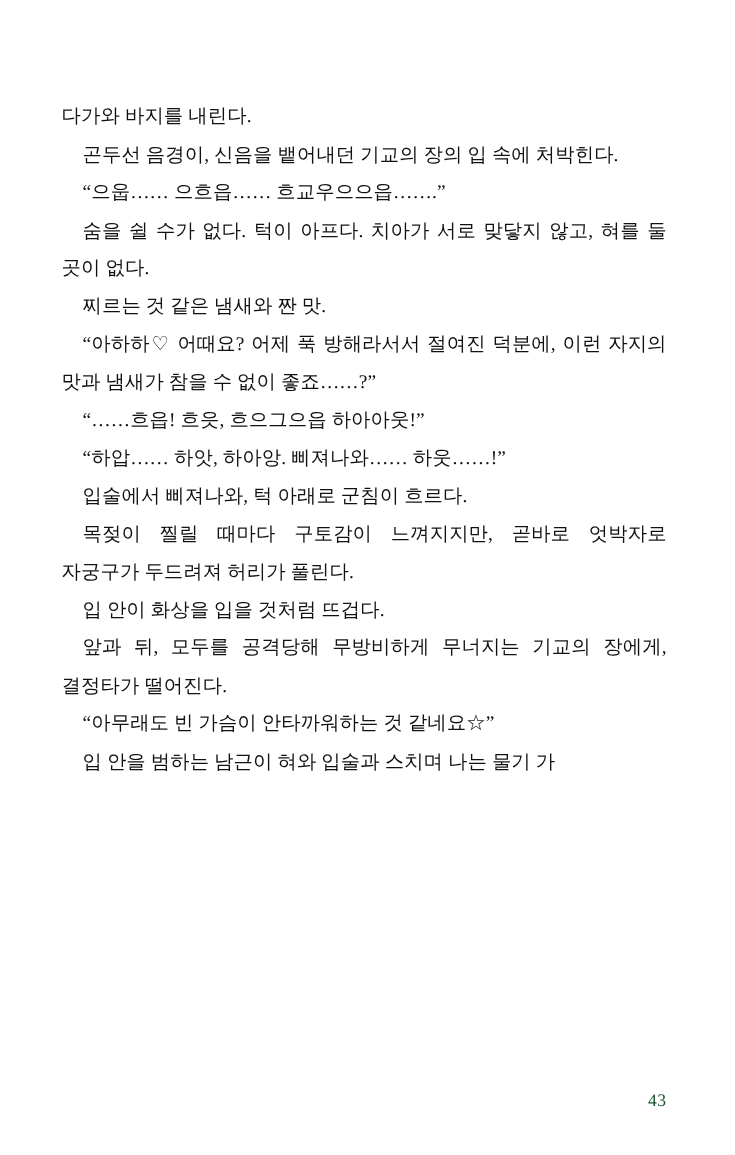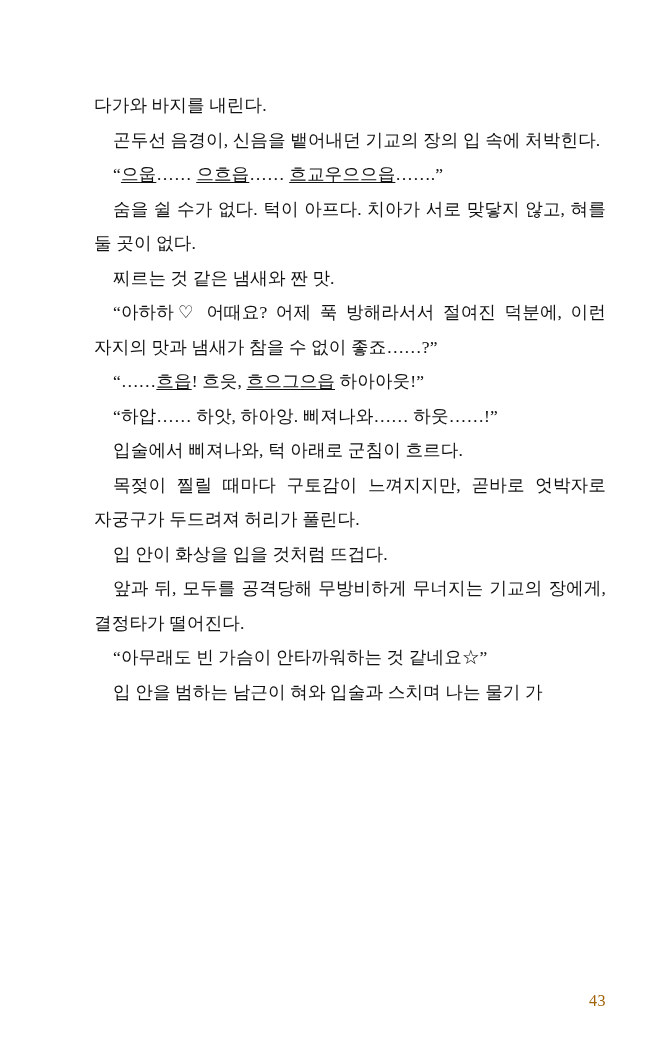--- a/index.html
+++ b/index.html
@@ -15,50 +15,49 @@
     color: #111111;
     overflow: hidden;
   }
   .page {
     position: absolute;
     left: 0;
     top: 0;
     width: 668px;
     height: 1050px;
     box-sizing: border-box;
-    padding: 88px 62px 40px 94px;
+    padding: 88px 62px 40px 56px;
     background: #ffffff;
   }
   .body-text {
     font-size: 17.6px;
     line-height: 34.5px;
     text-align: justify;
     text-justify: inter-character;
     letter-spacing: 0.1px;
     word-break: keep-all;
   }
   .para {
     margin: 0;
     text-indent: 0;
   }
   .para.indent {
     text-indent: 19px;
   }
   .u {
-    text-decoration: underline;
     text-underline-offset: 2px;
     text-decoration-thickness: 1px;
   }
   .page-number {
     position: absolute;
     right: 62px;
     bottom: 40px;
     font-size: 16px;
     font-family: "Liberation Serif", "DejaVu Serif", serif;
-    color: #a16207;
+    color: #14532d;
     letter-spacing: 0.5px;
   }
 </style>
 </head>
 <body>
 
 <div class="page">
   <div class="body-text" id="body-text">
       <p class="para">다가와 바지를 내린다.</p>
       <p class="para indent">곤두선 음경이, 신음을 뱉어내던 기교의 장의 입 속에 처박힌다.</p>

